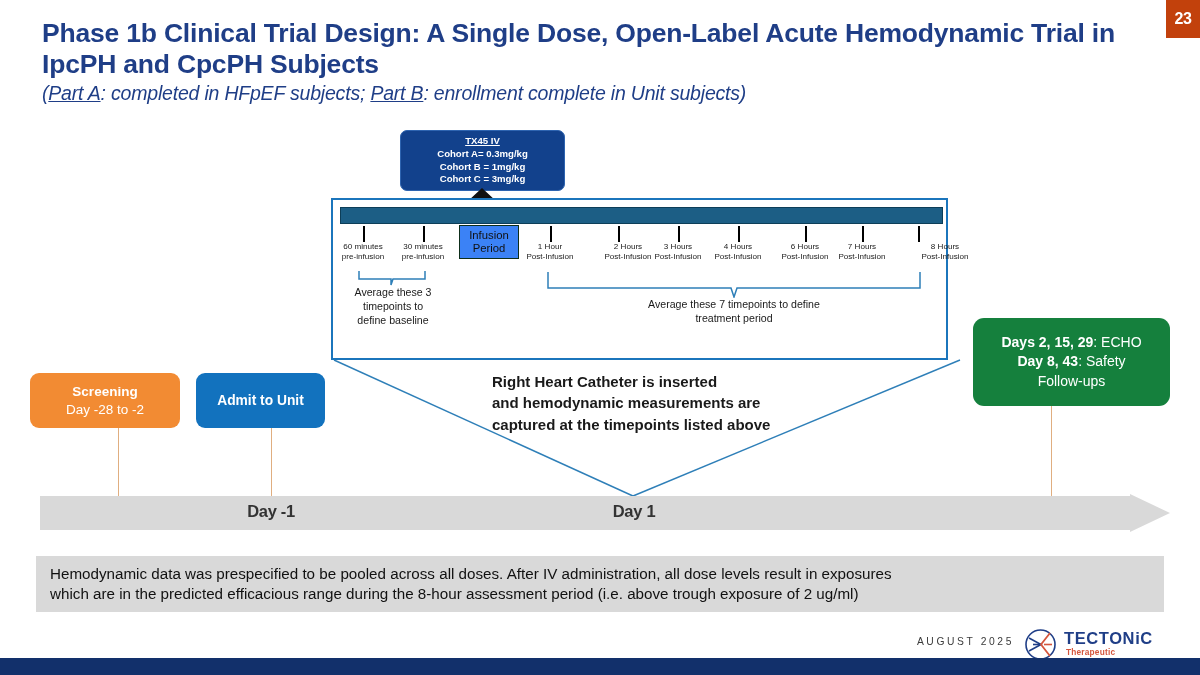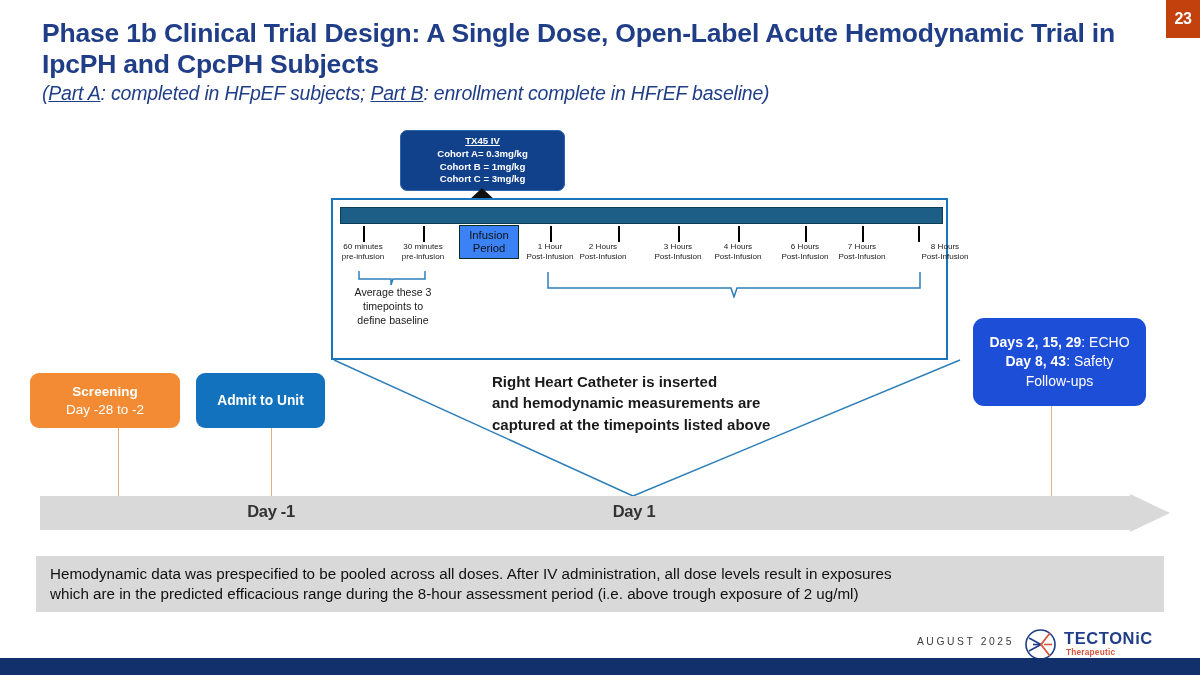--- a/index.html
+++ b/index.html
@@ -80,22 +80,22 @@
     display:flex;flex-direction:column;align-items:center;justify-content:center;
     font-size:13.5px;line-height:1.33;
   }
   .box-admit{
     position:absolute;left:196px;top:373px;width:129px;height:55px;
     background:#1272BE;border-radius:9px;color:#ffffff;text-align:center;
     display:flex;align-items:center;justify-content:center;
     font-size:13.8px;font-weight:bold;
   }
   .box-follow{
-    position:absolute;left:973px;top:318px;width:173px;height:88px;
-    background:#1d4ed8;border-radius:11px;color:#ffffff;text-align:center;
+    position:absolute;left:973px;top:318px;width:197px;height:88px;
+    background:#15803d;border-radius:11px;color:#ffffff;text-align:center;
     display:flex;flex-direction:column;align-items:center;justify-content:center;
     font-size:14px;line-height:1.38;
   }
   .b{font-weight:bold;}
 
   
   .rhc{
     position:absolute;left:492px;top:371px;width:300px;
     font-size:15px;font-weight:bold;color:#1a1a1a;line-height:1.42;
   }
@@ -135,21 +135,21 @@
 </style>
 </head>
 <body>
 
 <div class="slide">
 
   <div class="page-badge">23</div>
 
   <div class="title-wrap">
     <div class="title">Phase 1b Clinical Trial Design: A Single Dose, Open-Label Acute Hemodynamic Trial in IpcPH and CpcPH Subjects</div>
-    <div class="subtitle"><span>(</span><u>Part A</u><span>: completed in HFpEF subjects; </span><u>Part B</u><span>: enrollment complete in HFrEF baseline)</span></div>
+    <div class="subtitle"><span>(</span><u>Part A</u><span>: completed in HFpEF subjects; </span><u>Part B</u><span>: enrollment complete in Unit subjects)</span></div>
   </div>
 
   <div class="dose-box">
     <div class="dose-title">TX45 IV</div>
     <div>Cohort A= 0.3mg/kg</div>
     <div>Cohort B = 1mg/kg</div>
     <div>Cohort C = 3mg/kg</div>
   </div>
 
   <svg class="dose-arrow" viewBox="0 0 28 30">
@@ -176,21 +176,21 @@
           <div>pre-infusion</div>
         </div>
         <div class="tp" style="left: 90px;">
           <div>30 minutes</div>
           <div>pre-infusion</div>
         </div>
         <div class="tp" style="left: 217px;">
           <div>1 Hour</div>
           <div>Post-Infusion</div>
         </div>
-        <div class="tp" style="left: 270px;">
+        <div class="tp" style="left: 295px;">
           <div>2 Hours</div>
           <div>Post-Infusion</div>
         </div>
         <div class="tp" style="left: 345px;">
           <div>3 Hours</div>
           <div>Post-Infusion</div>
         </div>
         <div class="tp" style="left: 405px;">
           <div>4 Hours</div>
           <div>Post-Infusion</div>
@@ -219,20 +219,24 @@
     </svg>
     <div class="ann" style="left:60px;top:86px;">
       <div>Average these 3</div>
       <div>timepoints to</div>
       <div>define baseline</div>
     </div>
 
     <svg style="position:absolute;left:213px;top:70px;" width="378" height="28">
       <path d="M2,2 L2,18 L185,18 L188,27 L191,18 L374,18 L374,2" fill="none" stroke="#2E7FB8" stroke-width="1.5"></path>
     </svg>
+    <div class="ann" style="left:401px;top:98px;">
+      <div>Average these 7 timepoints to define</div>
+      <div>treatment period</div>
+    </div>
   </div>
 
   <svg style="position:absolute;left:320px;top:358px;width:660px;height:140px;">
     <path d="M14,2 L313,138" fill="none" stroke="#2E7FB8" stroke-width="1.4"></path>
     <path d="M640,2 L313,138" fill="none" stroke="#2E7FB8" stroke-width="1.4"></path>
   </svg>
 
   <div class="box-screen">
     <div class="b">Screening</div>
     <div>Day -28 to  -2</div>

